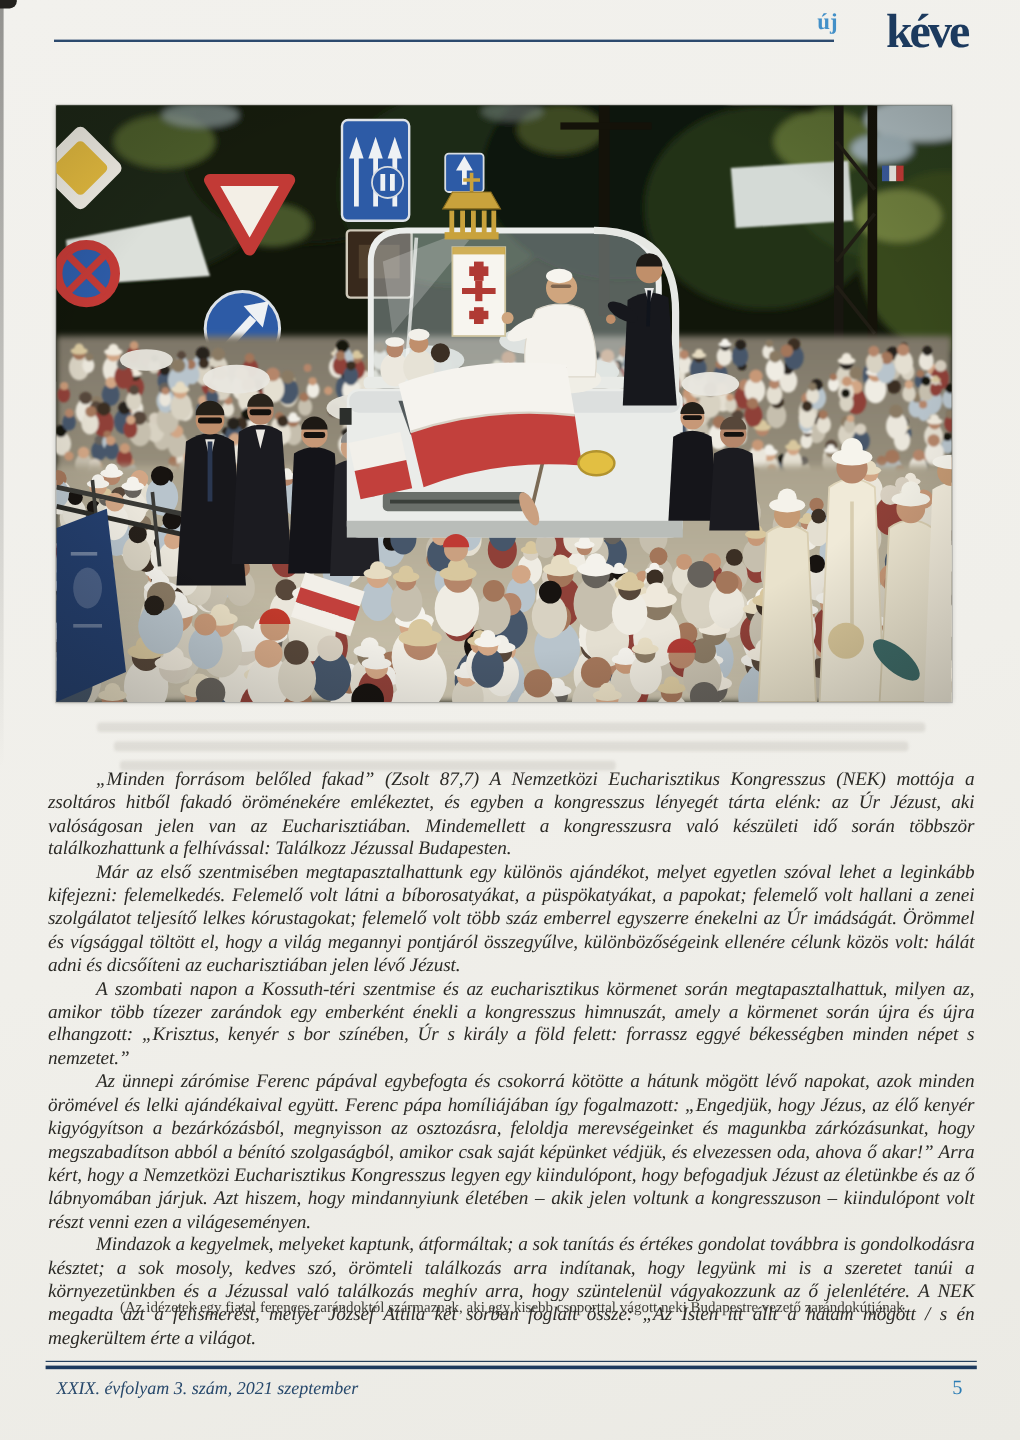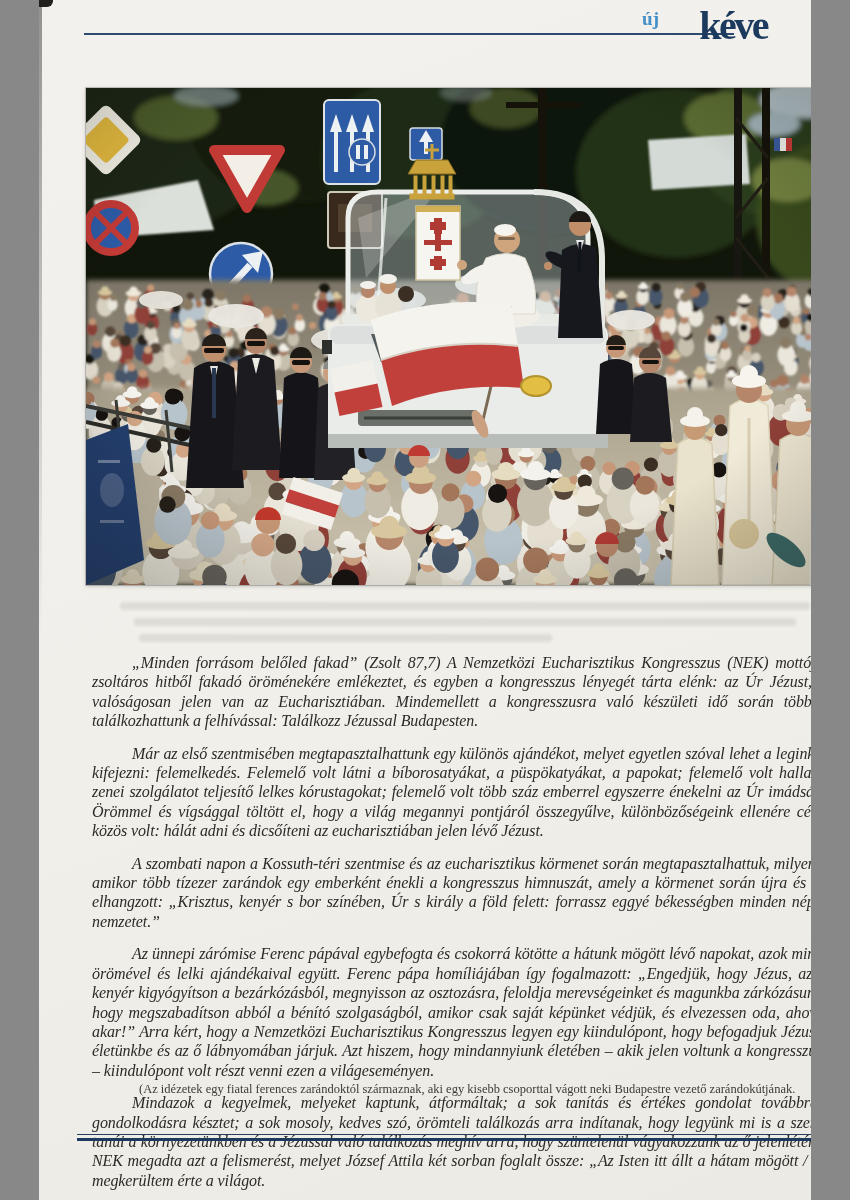--- a/index.html
+++ b/index.html
@@ -1,17 +1,17 @@
 <!DOCTYPE html>
 <html lang="hu"><head>
 <meta charset="utf-8">
 <style>
   html,body{margin:0;padding:0;background:#888;}
   .page{
-    position:relative;width:772px;height:1200px;margin:0 auto;
+    position:relative;width:850px;height:1200px;margin:0 auto;
     background:linear-gradient(160deg,#f2f1ed 0%,#f0efea 55%,#ebeae4 100%);
     overflow:hidden;
     font-family:"Liberation Serif","DejaVu Serif",serif;
   }
   .scan-edge-left{position:absolute;left:0;top:0;width:3px;height:640px;
     background:linear-gradient(to bottom,rgba(50,50,48,.5),rgba(90,90,85,.12) 80%,transparent);}
   .scan-nick{position:absolute;left:0;top:0;width:14px;height:7px;background:#23211e;border-bottom-right-radius:6px;}
 
   
   .header-rule{position:absolute;left:45px;top:33px;width:650px;height:2px;background:#2c4a6e;}
@@ -25,21 +25,21 @@
     background:#11150b;}
   .photo svg{display:block;width:746px;height:497px;}
 
   
   .ghost{position:absolute;left:70px;top:594px;width:712px;}
   .gl{height:8px;margin:8px auto;background:rgba(118,114,102,.15);filter:blur(1.4px);border-radius:3px;}
 
   
   .body-text{position:absolute;left:40px;top:640px;width:772px;color:#2b2a26;
     font-style:italic;font-size:16px;line-height:19.4px;text-align:justify;letter-spacing:-0.1px;}
-  .body-text p{margin:13px;text-indent:40px;}
+  .body-text p{margin:0;text-indent:40px;}
 
   
   .footnote{position:absolute;left:100px;top:1082px;width:720px;text-align:left;
     font-size:12.5px;line-height:15.5px;color:#3c3b35;}
 
   
   .footer-rule{position:absolute;left:38px;top:1134px;width:776px;}
   .fr-thin{height:0;border-top:1.5px solid #25405e;}
   .fr-thick{height:0;border-top:3px solid #1d3least5e;border-top:3px solid #1d3a5e;margin-top:3px;}
   .footer{position:absolute;left:47px;top:1147px;width:765px;display:flex;justify-content:space-between;align-items:baseline;}
@@ -1828,13 +1828,17 @@
   </div>
 
   <div class="footnote">
     <div>(Az idézetek egy fiatal ferences zarándoktól származnak, aki egy kisebb csoporttal vágott neki Budapestre vezető zarándokútjának.</div>
   </div>
 
   <div class="footer-rule">
     <div class="fr-thin"></div>
     <div class="fr-thick"></div>
   </div>
+  <div class="footer">
+    <span class="issue">XXIX. évfolyam 3. szám, 2021 szeptember</span>
+    <span class="pagenum">5</span>
+  </div>
 </div>
 
 </body></html>

